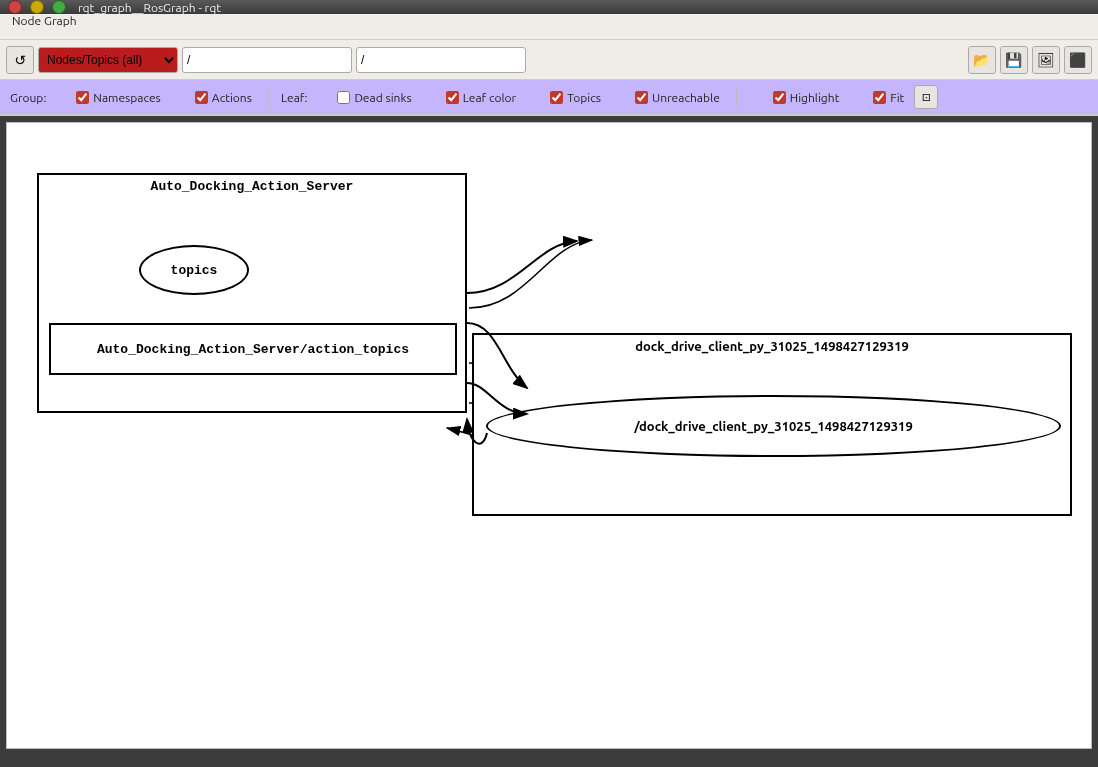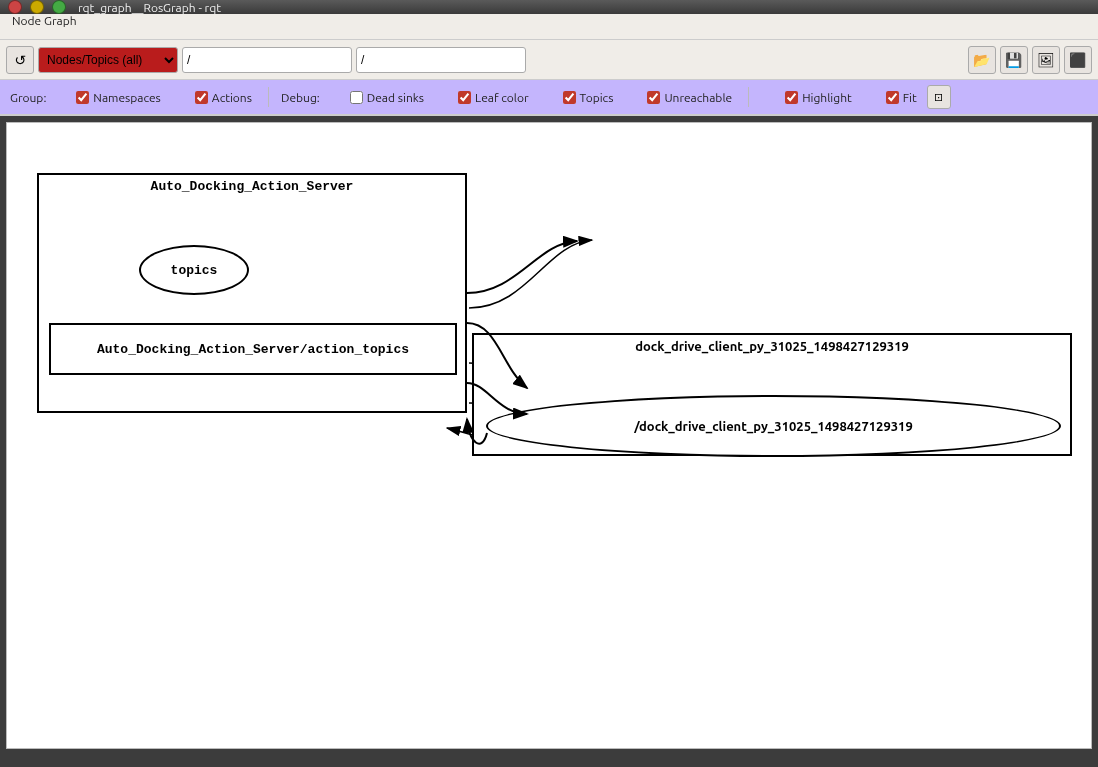--- a/index.html
+++ b/index.html
@@ -226,21 +226,21 @@
   <span class="options-label">Group:</span>
   <div class="cb-group">
     <input type="checkbox" checked="" style="">
     <span class="cb-label">Namespaces</span>
   </div>
   <div class="cb-group">
     <input type="checkbox" checked="" style="">
     <span class="cb-label">Actions</span>
   </div>
   <div class="separator"></div>
-  <span class="options-label">Debug:</span>
+  <span class="options-label">Leaf:</span>
   <div class="cb-group">
     <input type="checkbox" style="">
     <span class="cb-label">Dead sinks</span>
   </div>
   <div class="cb-group">
     <input type="checkbox" checked="" style="">
     <span class="cb-label">Leaf color</span>
   </div>
   <div class="cb-group">
     <input type="checkbox" checked="" style="">
@@ -287,21 +287,21 @@
     <div class="node-ellipse" style="left:100px; top:70px; width:110px; height:50px;">
       <span>topics</span>
     </div>
 
     <div class="subnode-box" style="left:10px; top:148px; width:408px; height:52px;">
       <span style="font-size:13px; font-weight:bold;">Auto_Docking_Action_Server/action_topics</span>
     </div>
   </div>
 
 
-  <div class="node-box" style="left:465px; top:210px; width:600px; height:123px;">
+  <div class="node-box" style="left:465px; top:210px; width:600px; height:183px;">
     <div class="node-title">dock_drive_client_py_31025_1498427129319</div>
 
     <div class="node-ellipse" style="left:12px; top:60px; width:575px; height:62px;">
       <span>/dock_drive_client_py_31025_1498427129319</span>
     </div>
   </div>
 
   <svg style="position:absolute;top:0;left:0;width:100%;height:100%;pointer-events:none;">
     <defs>
       <marker id="arr" markerWidth="8" markerHeight="6" refX="7" refY="3" orient="auto">

